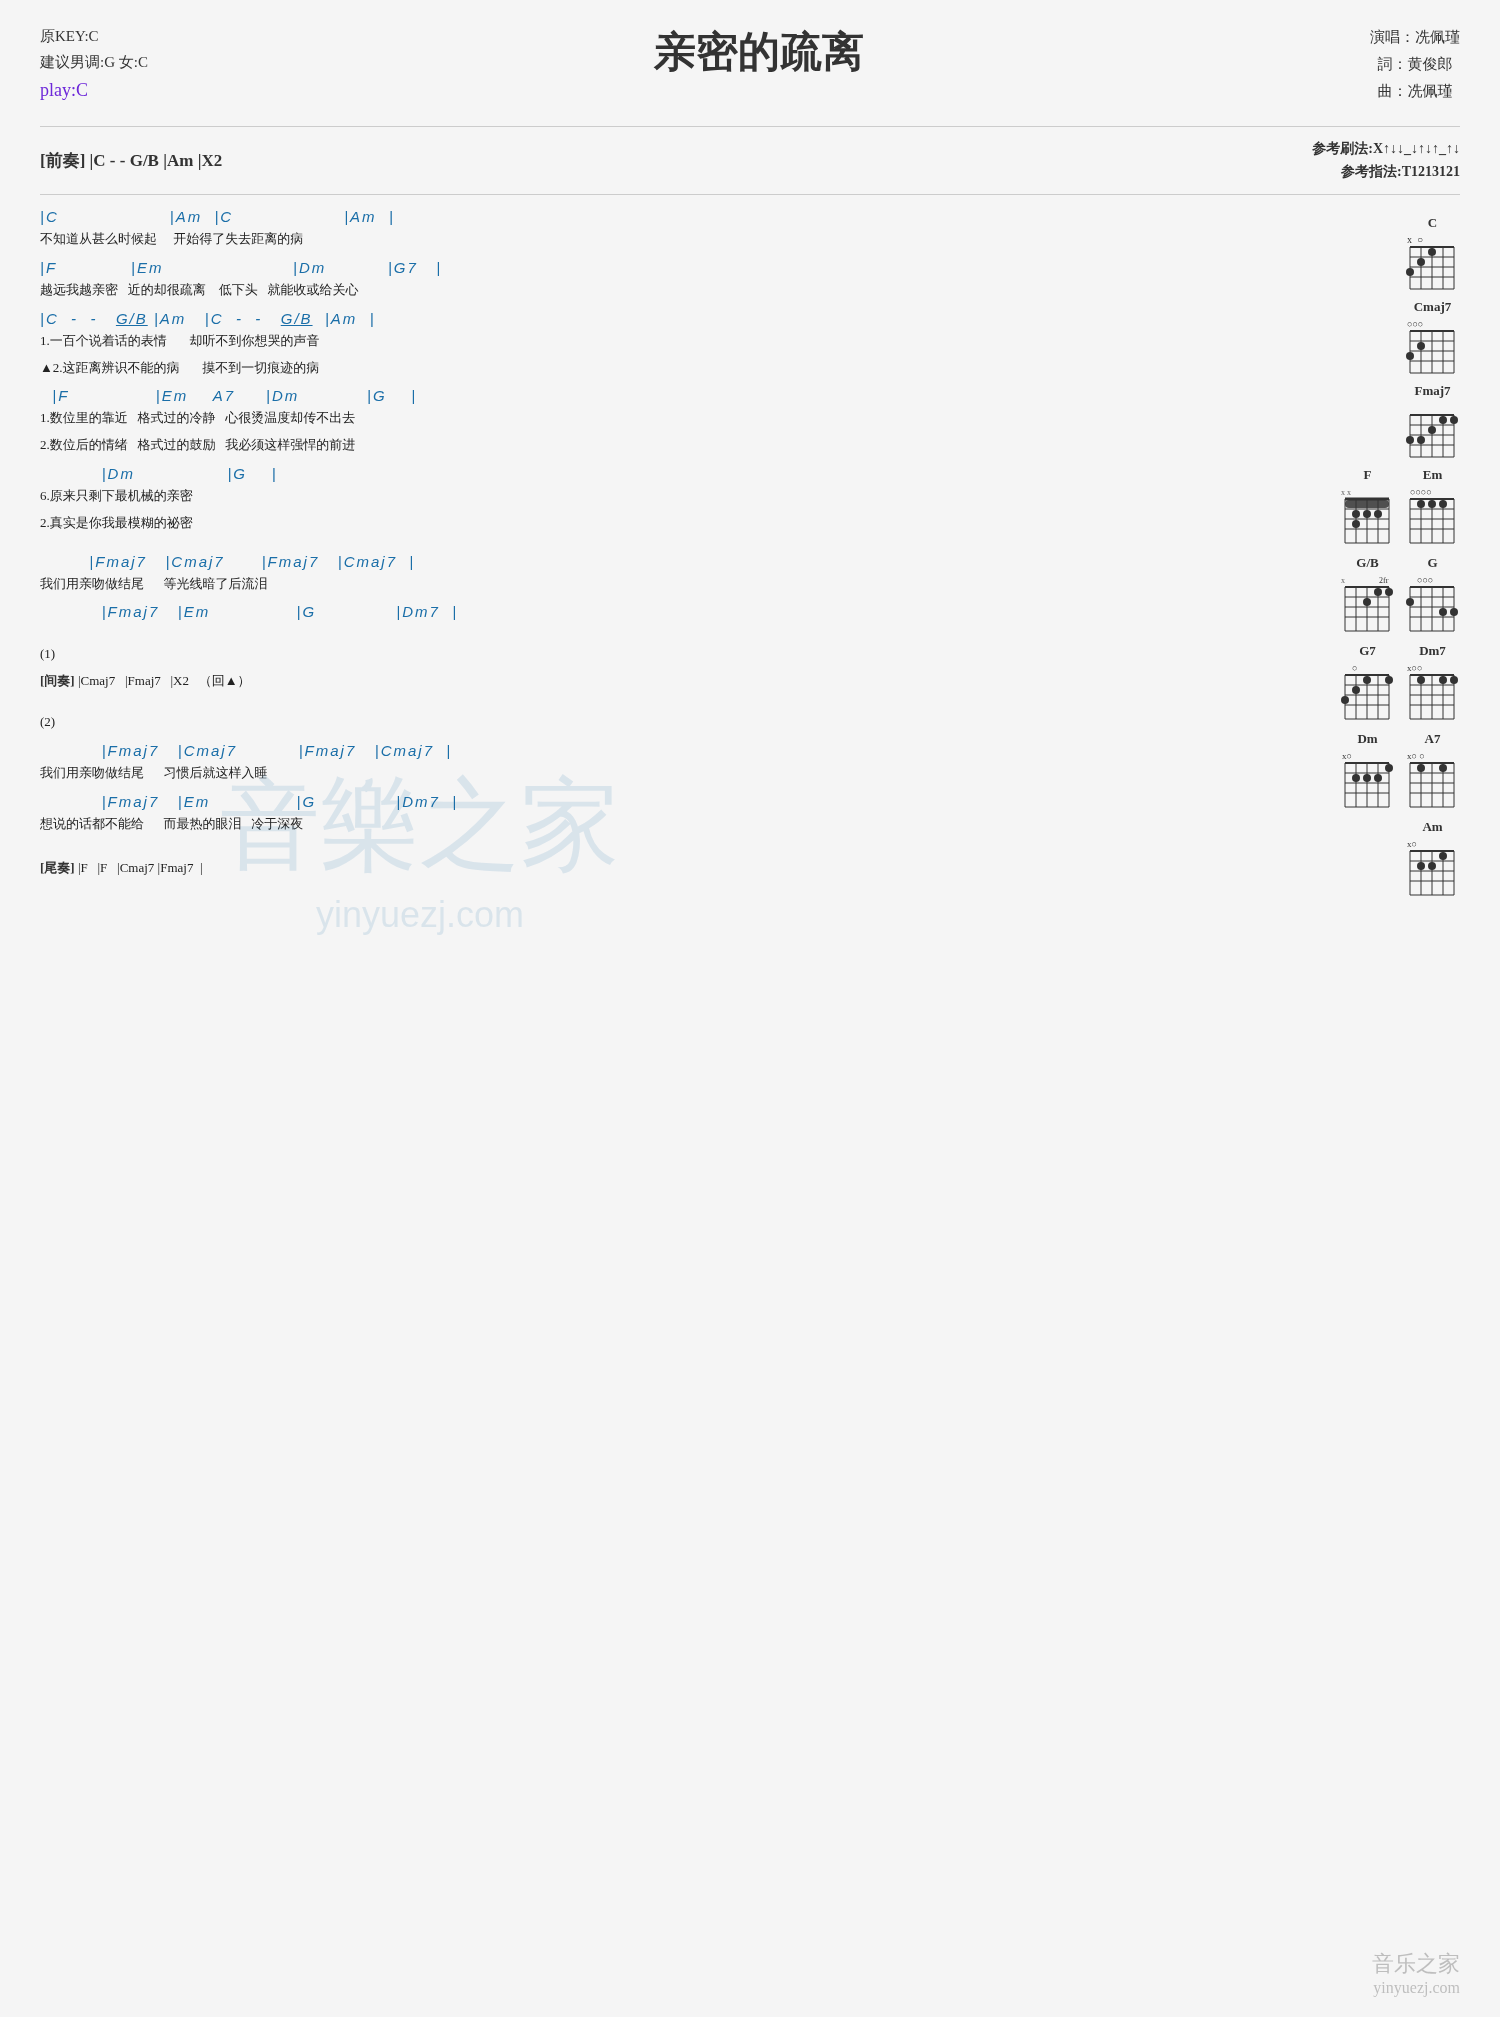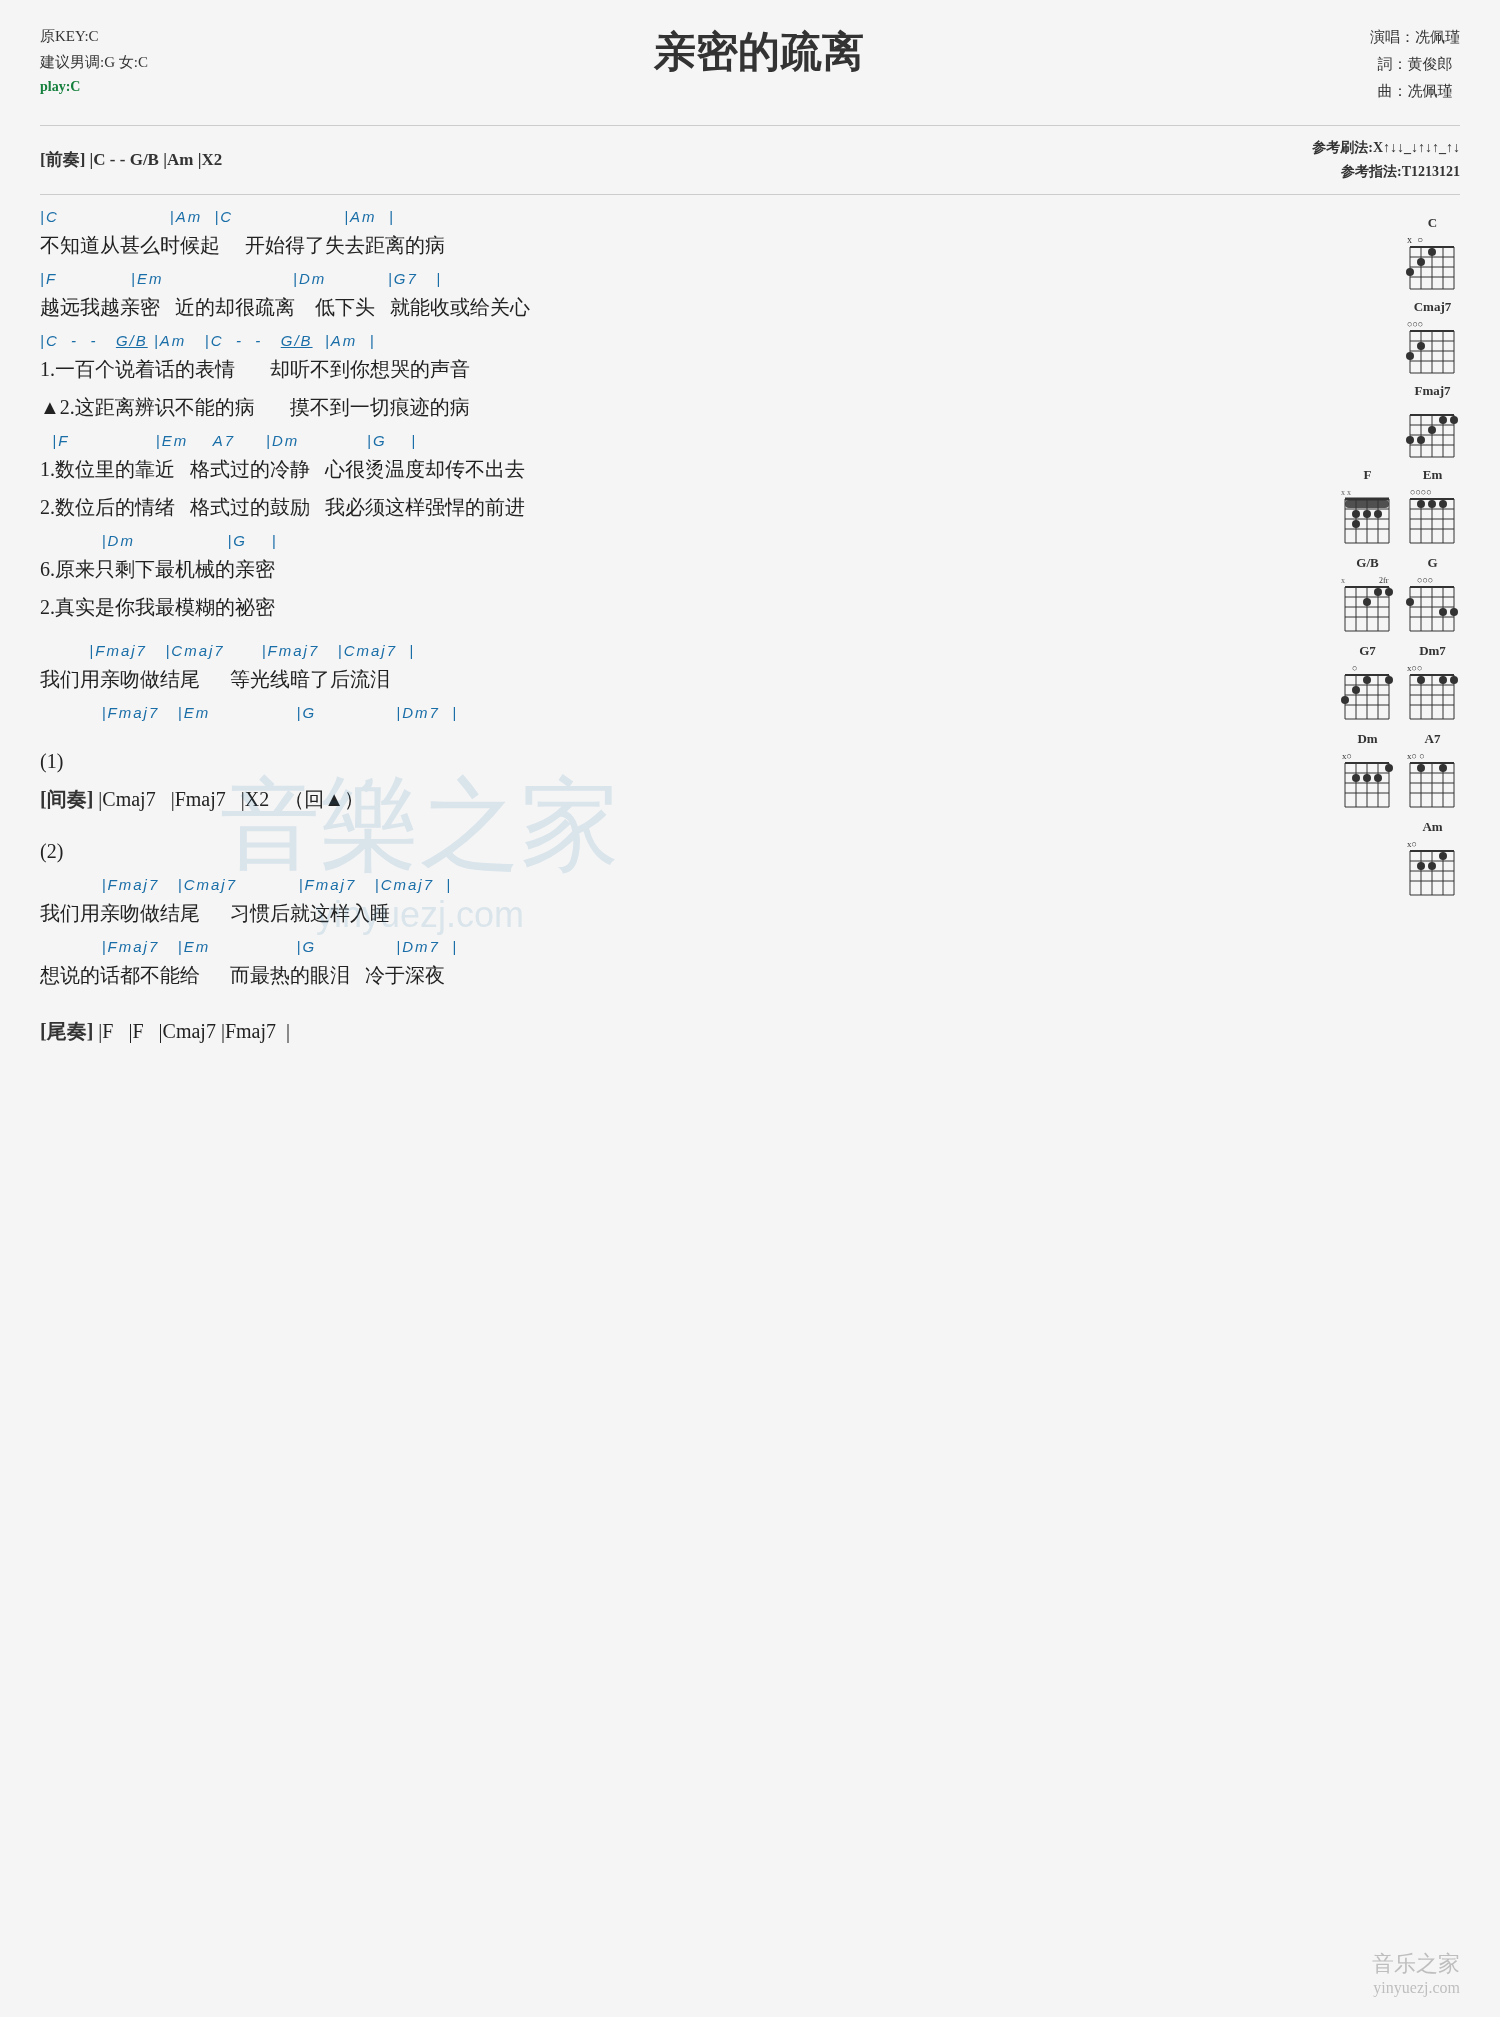--- a/index.html
+++ b/index.html
@@ -23,23 +23,23 @@
       justify-content: space-between;
       align-items: flex-start;
       margin-bottom: 20px;
     }
     .header-left {
       font-size: 15px;
       color: #333;
       line-height: 1.7;
     }
     .header-left .play {
-      color: #15803d;
-      font-weight: bold;
-      font-size: 14px;
+      color: #6d28d9;
+      font-weight: normal;
+      font-size: 18px;
     }
     .header-center {
       text-align: center;
       flex: 1;
       margin: 0 20px;
     }
     .song-title {
       font-size: 42px;
       color: #333;
       font-weight: bold;
@@ -115,21 +115,21 @@
     }
     .chord-line {
       font-size: 15px;
       color: #1a6ea8;
       font-style: italic;
       letter-spacing: 2px;
       margin-bottom: 0;
       font-family: 'Arial', sans-serif;
     }
     .lyric-line {
-      font-size: 20px;
+      font-size: 13px;
       color: #222;
       margin-bottom: 6px;
     }
     .section-label {
       color: #333;
       font-weight: bold;
     }
     .footer-watermark {
       position: absolute;
       bottom: 20px;

